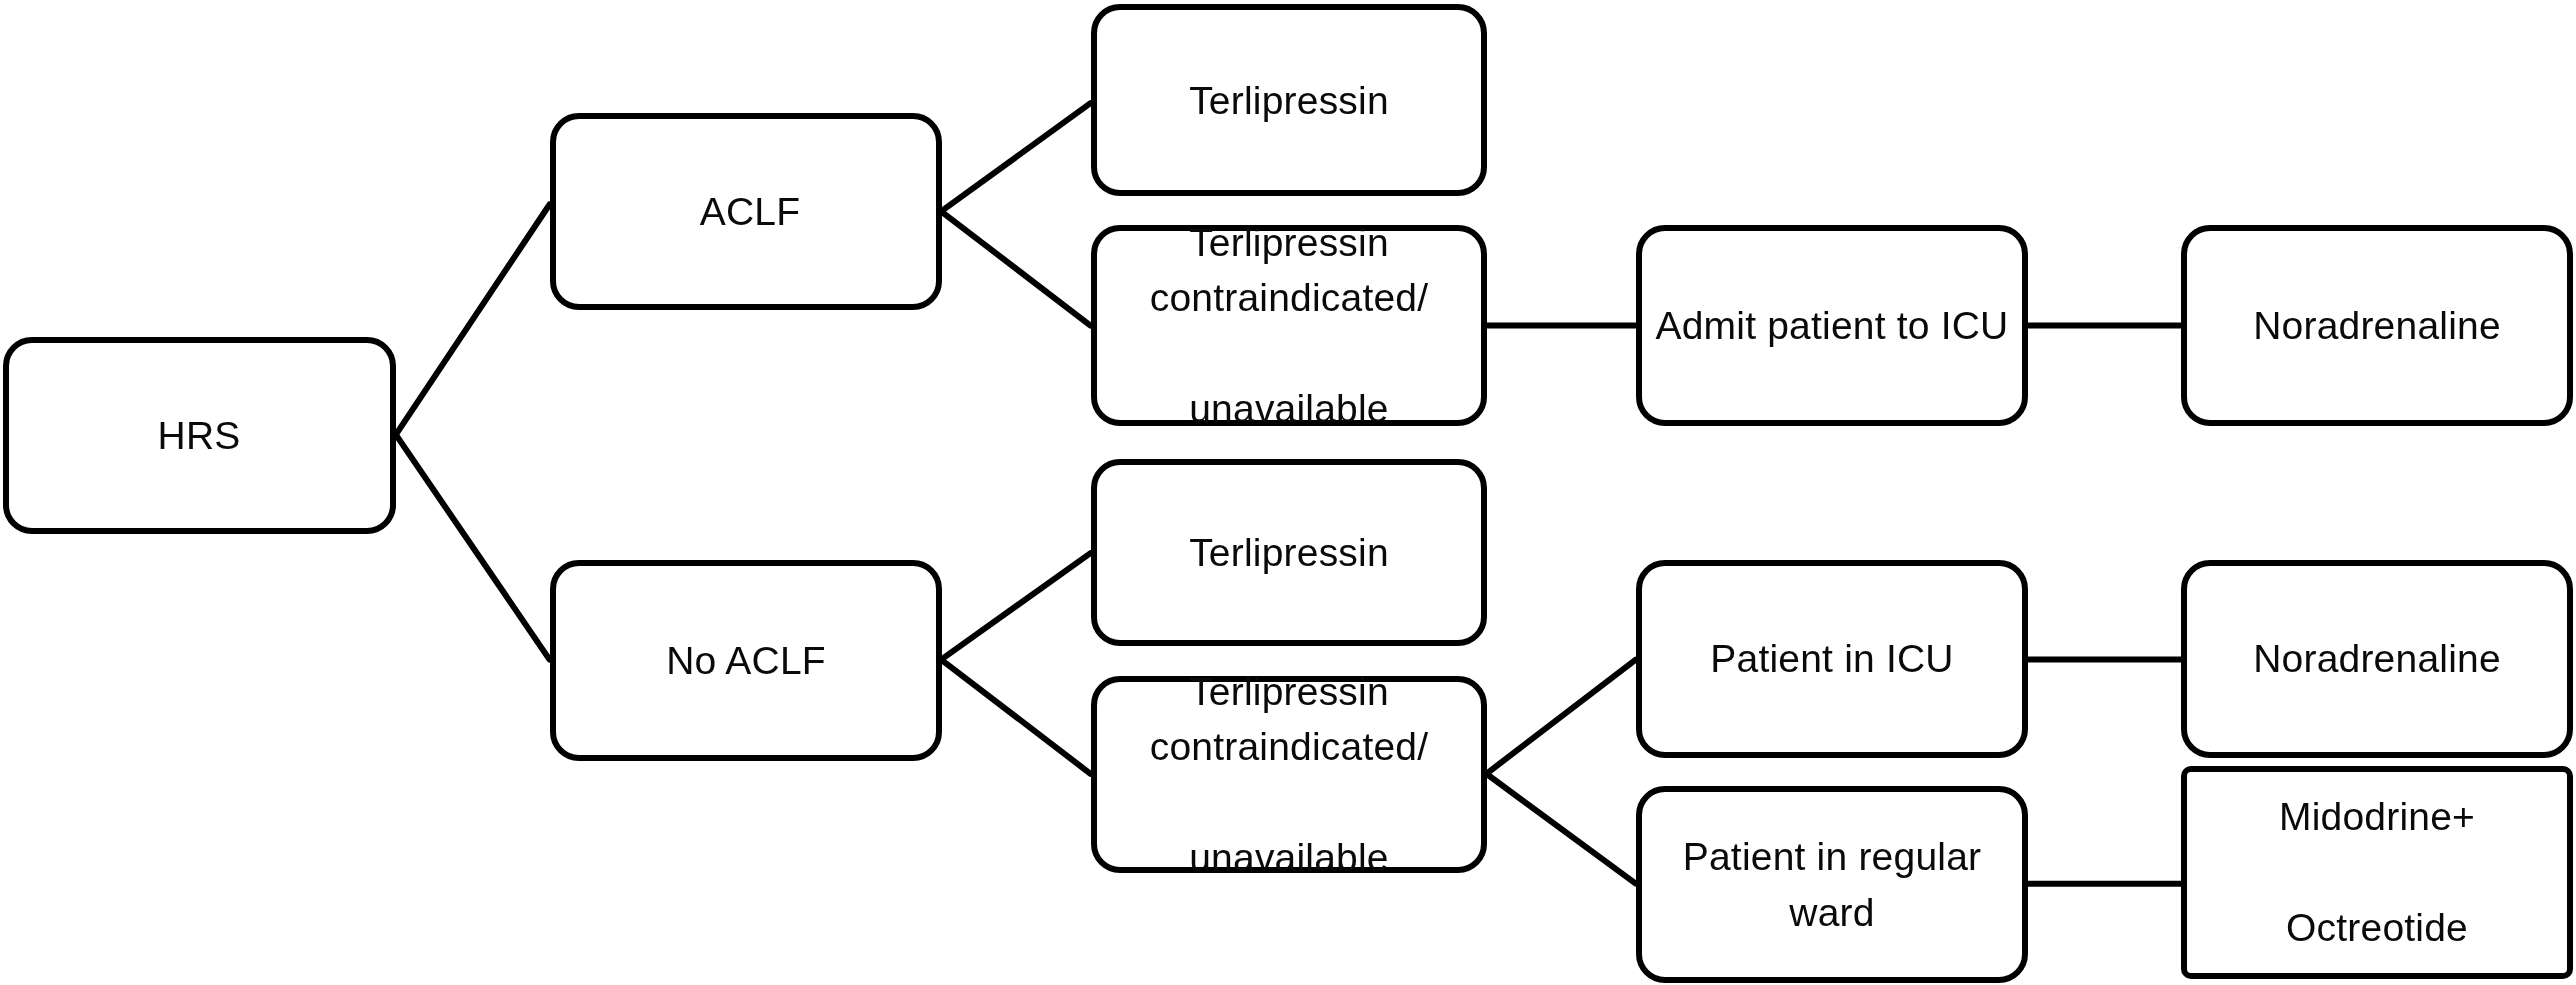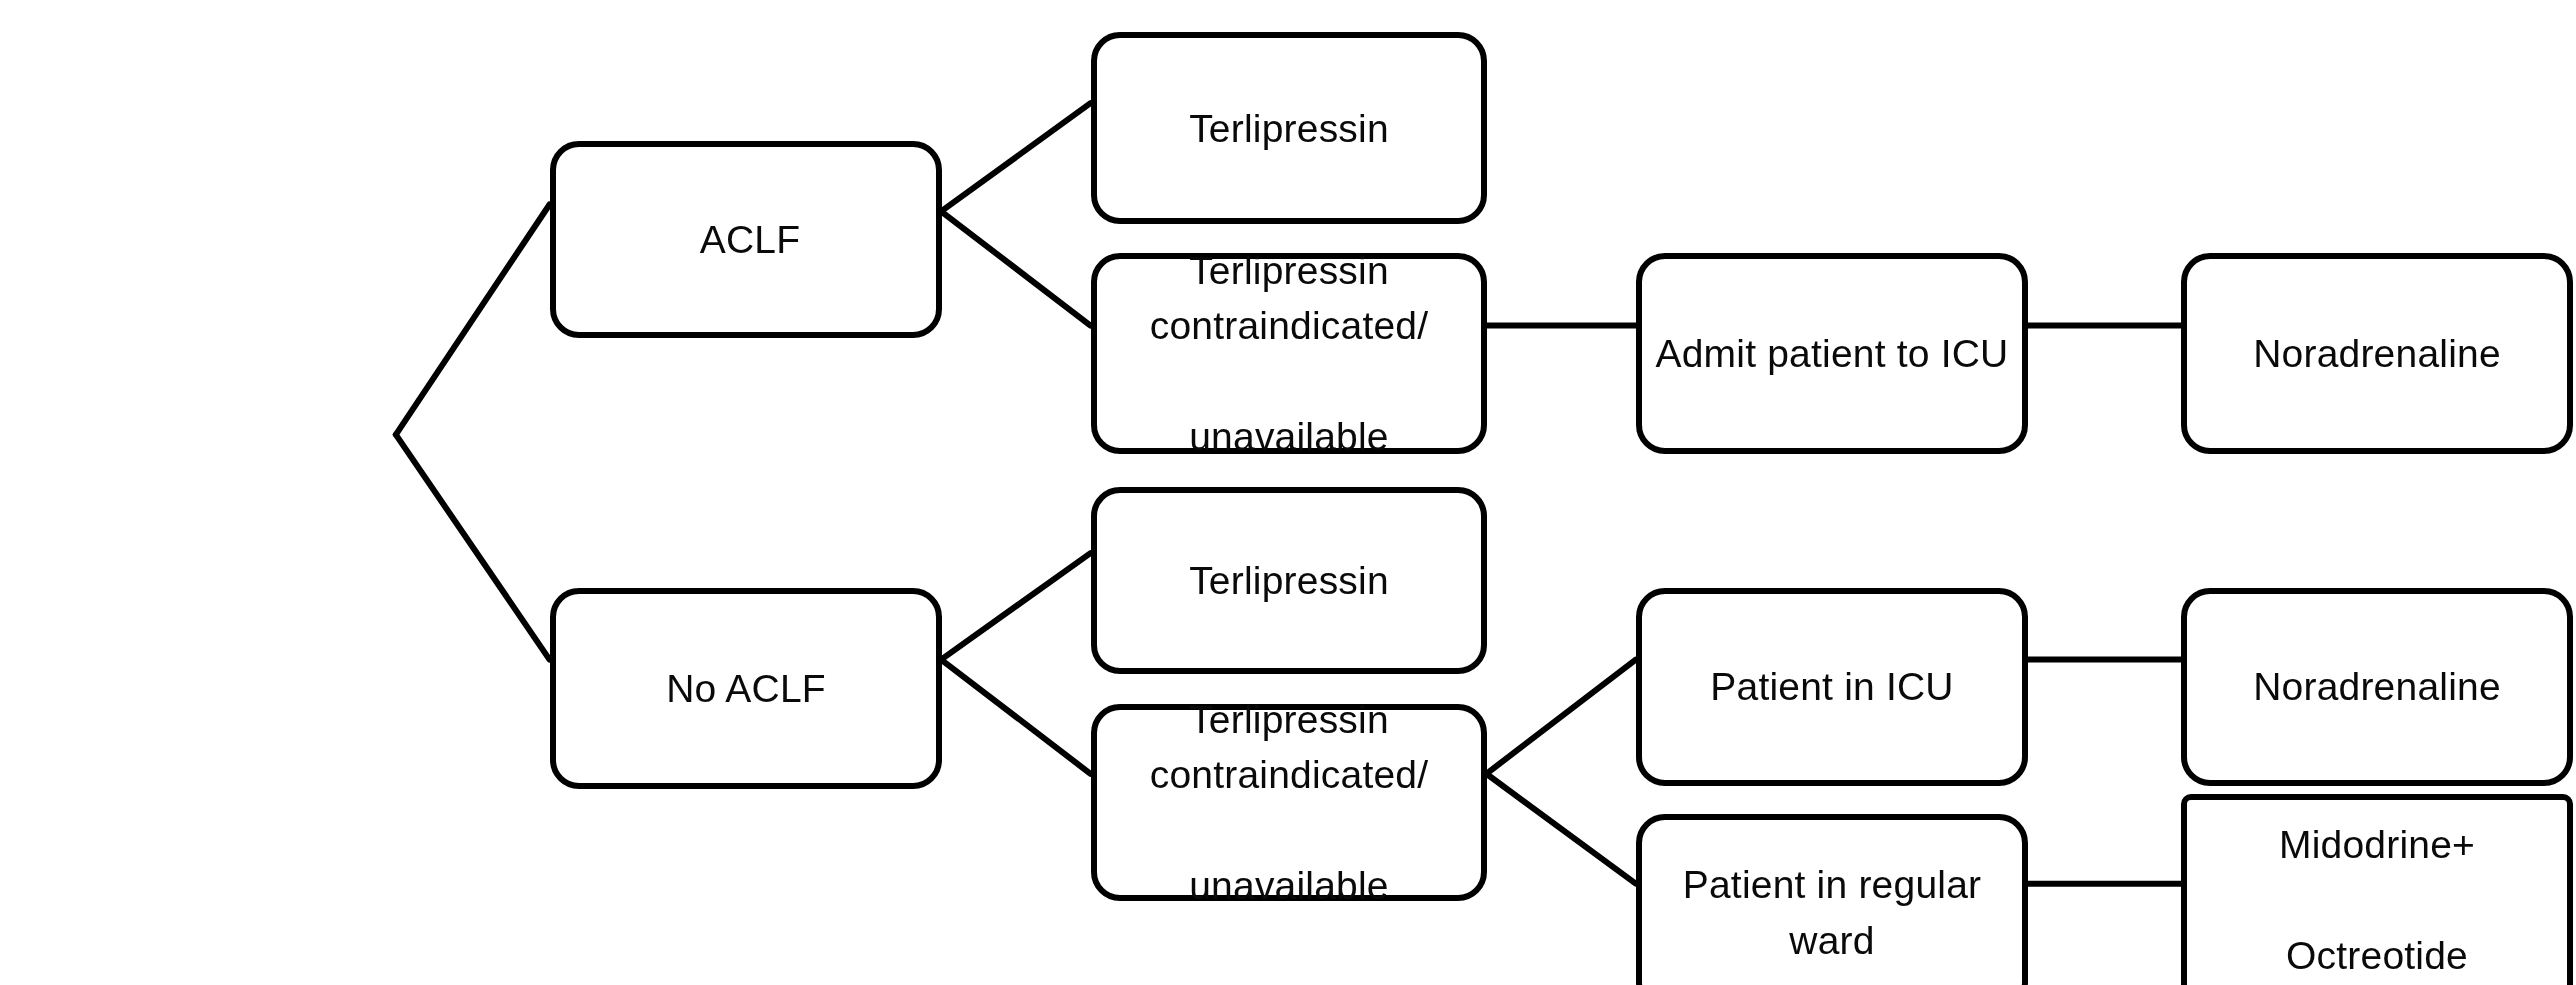--- a/index.html
+++ b/index.html
@@ -27,21 +27,20 @@
     position: absolute;
     box-sizing: border-box;
     background: #ffffff;
     border: 6px solid #000000;
     border-radius: 29px;
     display: flex;
     align-items: center;
     justify-content: center;
     text-align: center;
     z-index: 2;
-    margin-top: 28px;
   }
   .node-label {
     font-size: 39px;
     line-height: 1.42;
     color: #0a0a0a;
     font-weight: 400;
     letter-spacing: 0.2px;
     padding: 0 12px;
     white-space: pre-line;
   }
@@ -61,20 +60,23 @@
         <polyline points="2361,379 2540,379"></polyline>
         <polyline points="1096,768 1270,644"></polyline>
         <polyline points="1096,768 1270,901"></polyline>
         <polyline points="1731,901 1905,768"></polyline>
         <polyline points="1731,901 1905,1029"></polyline>
         <polyline points="2361,768 2540,768"></polyline>
         <polyline points="2361,1029 2540,1029"></polyline>
       </g>
   </svg>
 
+  <div class="node" style="left: 2.6px; top: 337px; width: 393px; height: 197px;">
+    <span class="node-label">HRS</span>
+  </div>
 
   <div class="node" style="left: 550px; top: 113px; width: 392px; height: 197px; padding-left: 8px;">
     <span class="node-label">ACLF</span>
   </div>
 
   <div class="node" style="left: 550px; top: 560px; width: 392px; height: 201px;">
     <span class="node-label">No ACLF</span>
   </div>
 
   <div class="node" style="left: 1091px; top: 4.3px; width: 396px; height: 192px;">

